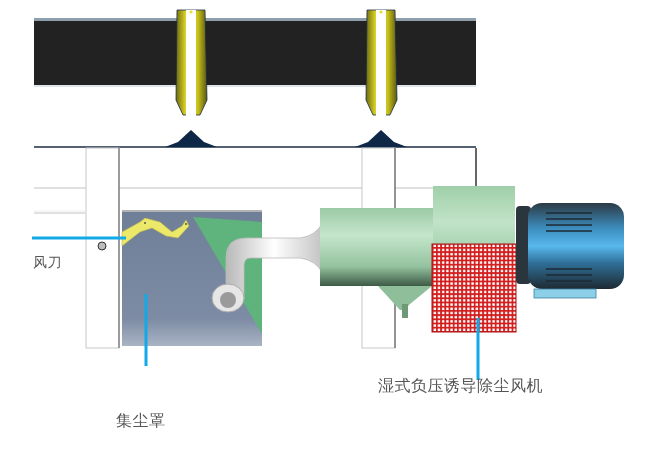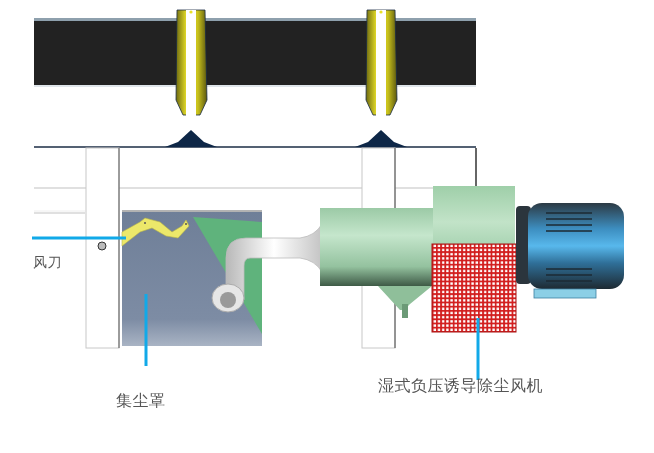--- a/index.html
+++ b/index.html
@@ -129,14 +129,14 @@
     </g>
     <rect x="534" y="289" width="62" height="9" fill="#8ccfe6" stroke="#3d7fa0" stroke-width="0.8"></rect>
   </g>
 
   <line x1="32" y1="238" x2="126" y2="238" stroke="#11a9e8" stroke-width="3"></line>
   <line x1="146" y1="294" x2="146" y2="366" stroke="#11a9e8" stroke-width="3"></line>
   <line x1="478" y1="318" x2="478" y2="380" stroke="#11a9e8" stroke-width="3"></line>
 </svg>
 
 <div class="abs label" style="left:33px;top:254px;font-size:14px;">风刀</div>
-<div class="abs label" style="left:116px;top:391px;font-size:16px;">集尘罩</div>
+<div class="abs label" style="left:116px;top:411px;font-size:16px;">集尘罩</div>
 <div class="abs label" style="left:378px;top:376px;font-size:16px;">湿式负压诱导除尘风机</div>
 
 </body></html>

